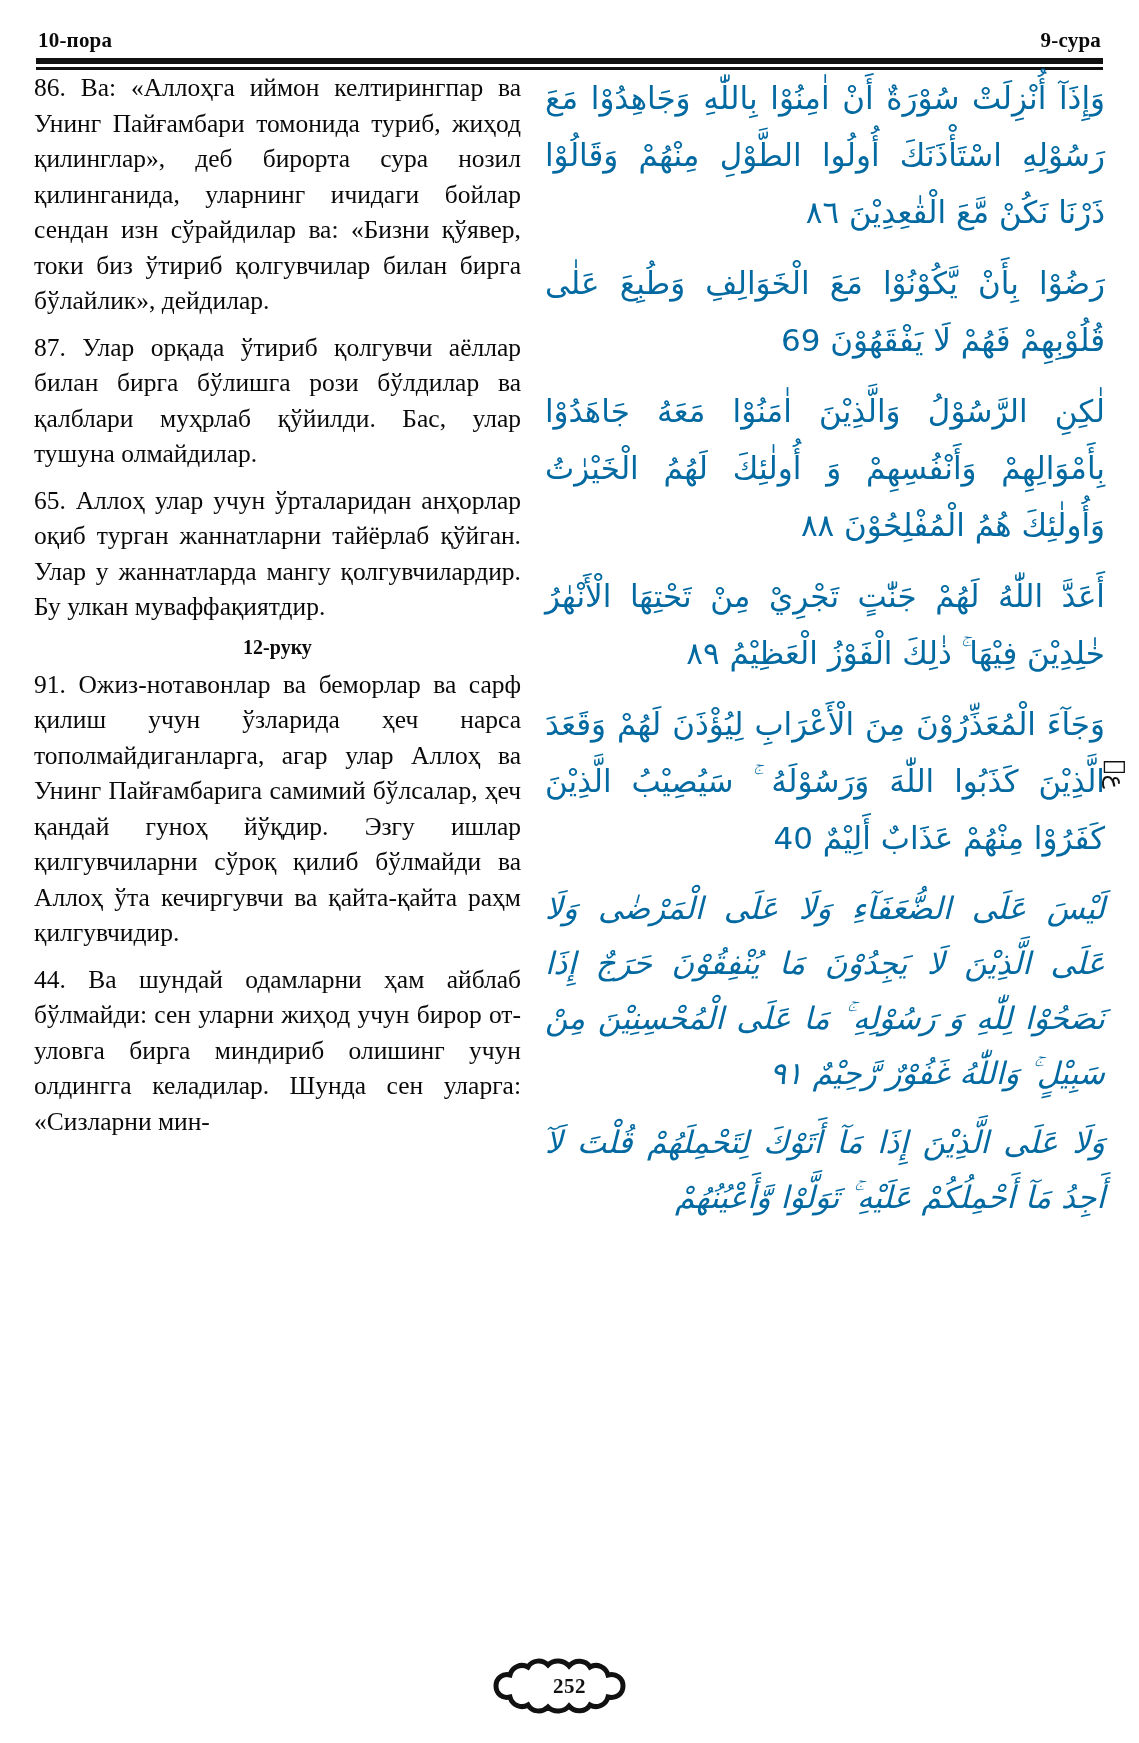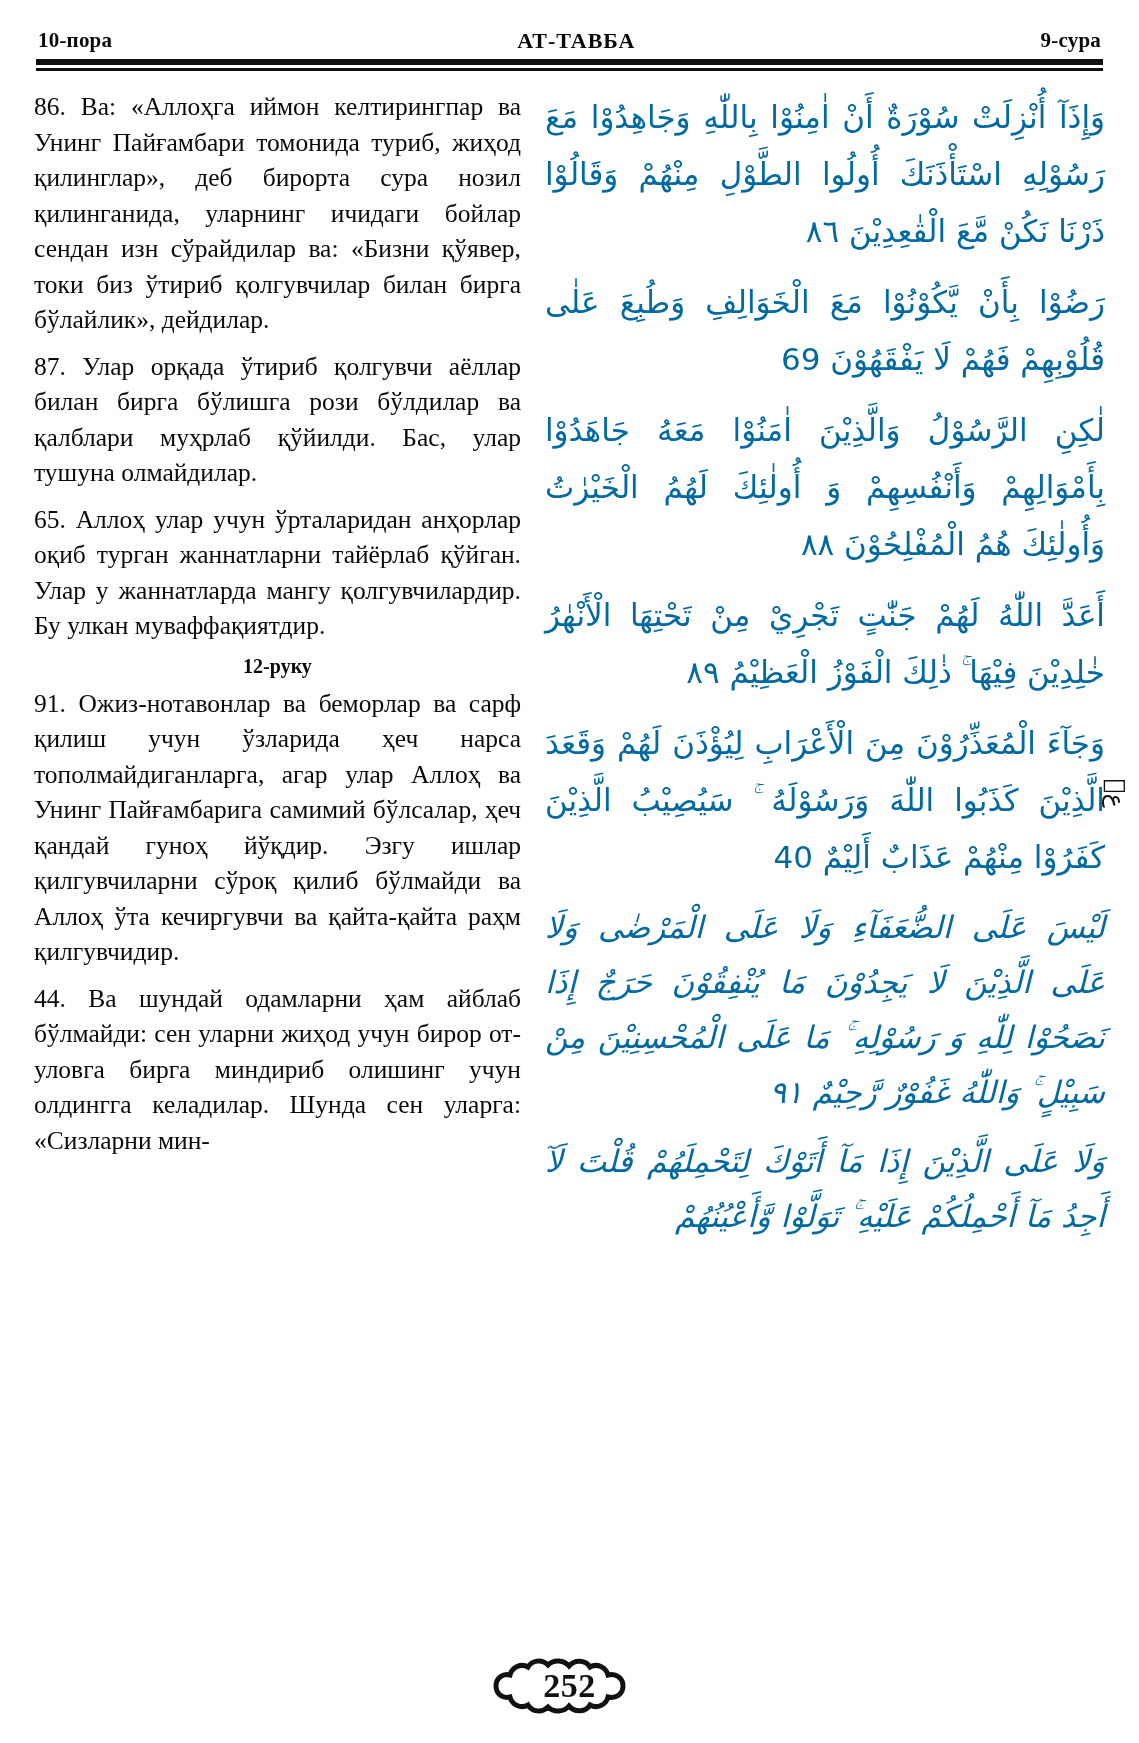--- a/index.html
+++ b/index.html
@@ -57,21 +57,20 @@
     background: #ffffff;
   }
   .rule-thin {
     height: 3px;
     background: #111111;
   }
 
   
   .body-cols {
     display: flex;
-    margin-top: 18px;
     height: 1520px;
     position: relative;
   }
   .col-left {
     width: 497px;
     padding-right: 10px;
     box-sizing: border-box;
   }
   .col-right {
     flex: 1;
@@ -144,34 +143,33 @@
     height: 58px;
     display: flex;
     align-items: center;
     justify-content: center;
   }
   .folio-orn svg { position: absolute; inset: 0; }
   .folio-num {
     position: relative;
     font-family: "Liberation Serif", "DejaVu Serif", serif;
     font-weight: bold;
-    font-size: 34px;
+    font-size: 21px;
     letter-spacing: 0.5px;
     color: #111;
     z-index: 2;
   }
 </style>
 </head>
 <body>
 
 <div class="page">
 
   <div class="runhead">
     <span class="juz">10-пора</span>
-    <span class="sura-title">АТ-ТАВБА</span>
     <span class="sura">9-сура</span>
   </div>
 
   <div class="rule-group">
     <div class="rule-thick"></div>
     <div class="rule-gap"></div>
     <div class="rule-thin"></div>
   </div>
 
   <div class="body-cols">

